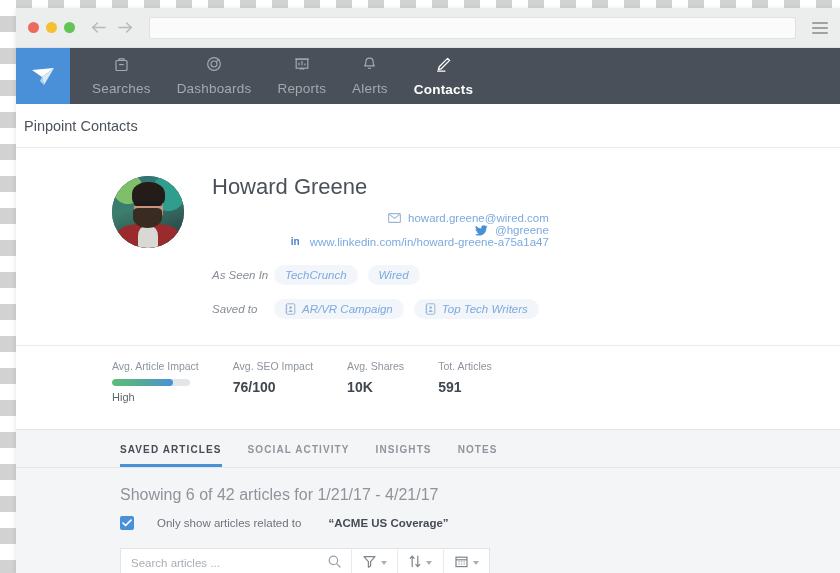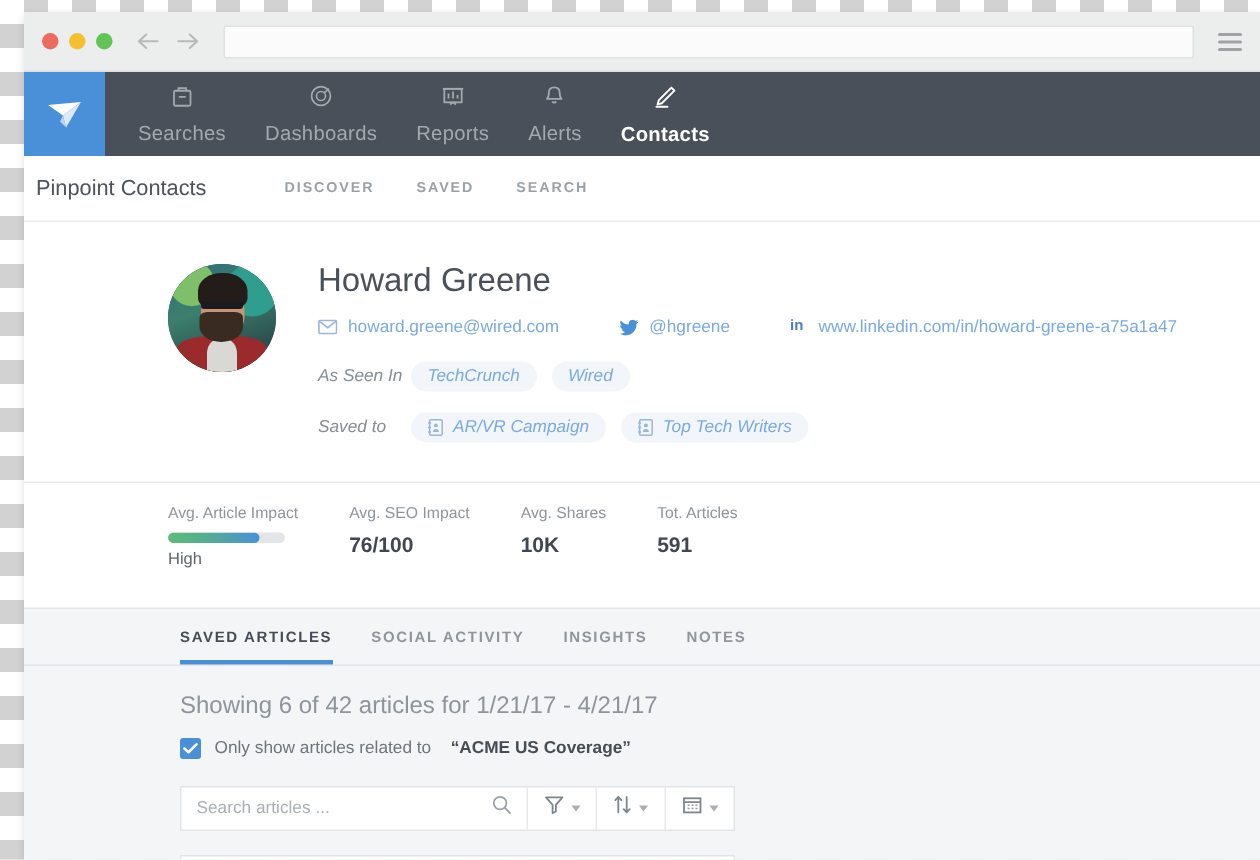--- a/index.html
+++ b/index.html
@@ -160,21 +160,21 @@
   }
 
   .profile-name {
     font-size: 22px;
     color: #4a5059;
     font-weight: 400;
     margin-bottom: 14px;
     line-height: 1;
   }
 
-  .contact-row { display: flex; align-items: flex-end; margin-bottom: 17px; }
+  .contact-row { display: flex; align-items: flex-end; margin-bottom: 17px; flex-direction: column; }
   .contact-link {
     display: flex; align-items: center; gap: 7px;
     font-size: 11.5px; color: #7baae0; cursor: pointer;
   }
   .contact-link + .contact-link { margin-left: 40px; }
   .mail-icon svg, .tw-icon svg { display: block; }
   .li-icon {
     width: 12px; height: 12px; color: #4a7fc1;
     font-size: 10px; font-weight: 700; line-height: 12px;
     font-family: "Liberation Sans", sans-serif;
@@ -234,21 +234,21 @@
     font-weight: 700;
     color: #8e959d;
     padding-bottom: 9px;
     border-bottom: 3px solid transparent;
     cursor: pointer;
   }
   .tab.active { color: #454c55; border-bottom-color: #4a90d9; }
 
   .filters { padding: 18px 0 0 104px; }
   .showing { font-size: 16px; color: #8d949c; margin-bottom: 12px; }
-  .checkrow { display: flex; align-items: center; gap: 9px; }
+  .checkrow { display: flex; align-items: center; gap: 23px; }
   .checkbox {
     width: 14px; height: 14px; border-radius: 2px;
     background: #4a90d9;
     display: flex; align-items: center; justify-content: center;
     cursor: pointer;
   }
   .checkbox svg { display: block; }
   .checklabel { font-size: 11.5px; color: #6d747c; }
   .checkquote { font-size: 11.5px; color: #454c55; font-weight: 700; margin-left: 4px; }
 
@@ -390,25 +390,20 @@
             </svg>
         </span>
         <span>Contacts</span>
       </div>
 
     </div>
   </div>
 
   <div class="subheader">
     <div class="brand-title">Pinpoint Contacts</div>
-    <div class="sub-tabs">
-      <div class="sub-tab">DISCOVER</div>
-      <div class="sub-tab">SAVED</div>
-      <div class="sub-tab">SEARCH</div>
-    </div>
   </div>
 
   <div class="profile">
     <div class="profile-top">
       <div class="avatar">
         <span class="av-bg"></span>
         <span class="av-shirt"></span>
         <span class="av-face"></span>
         <span class="av-hair"></span>
         <span class="av-beard"></span>

